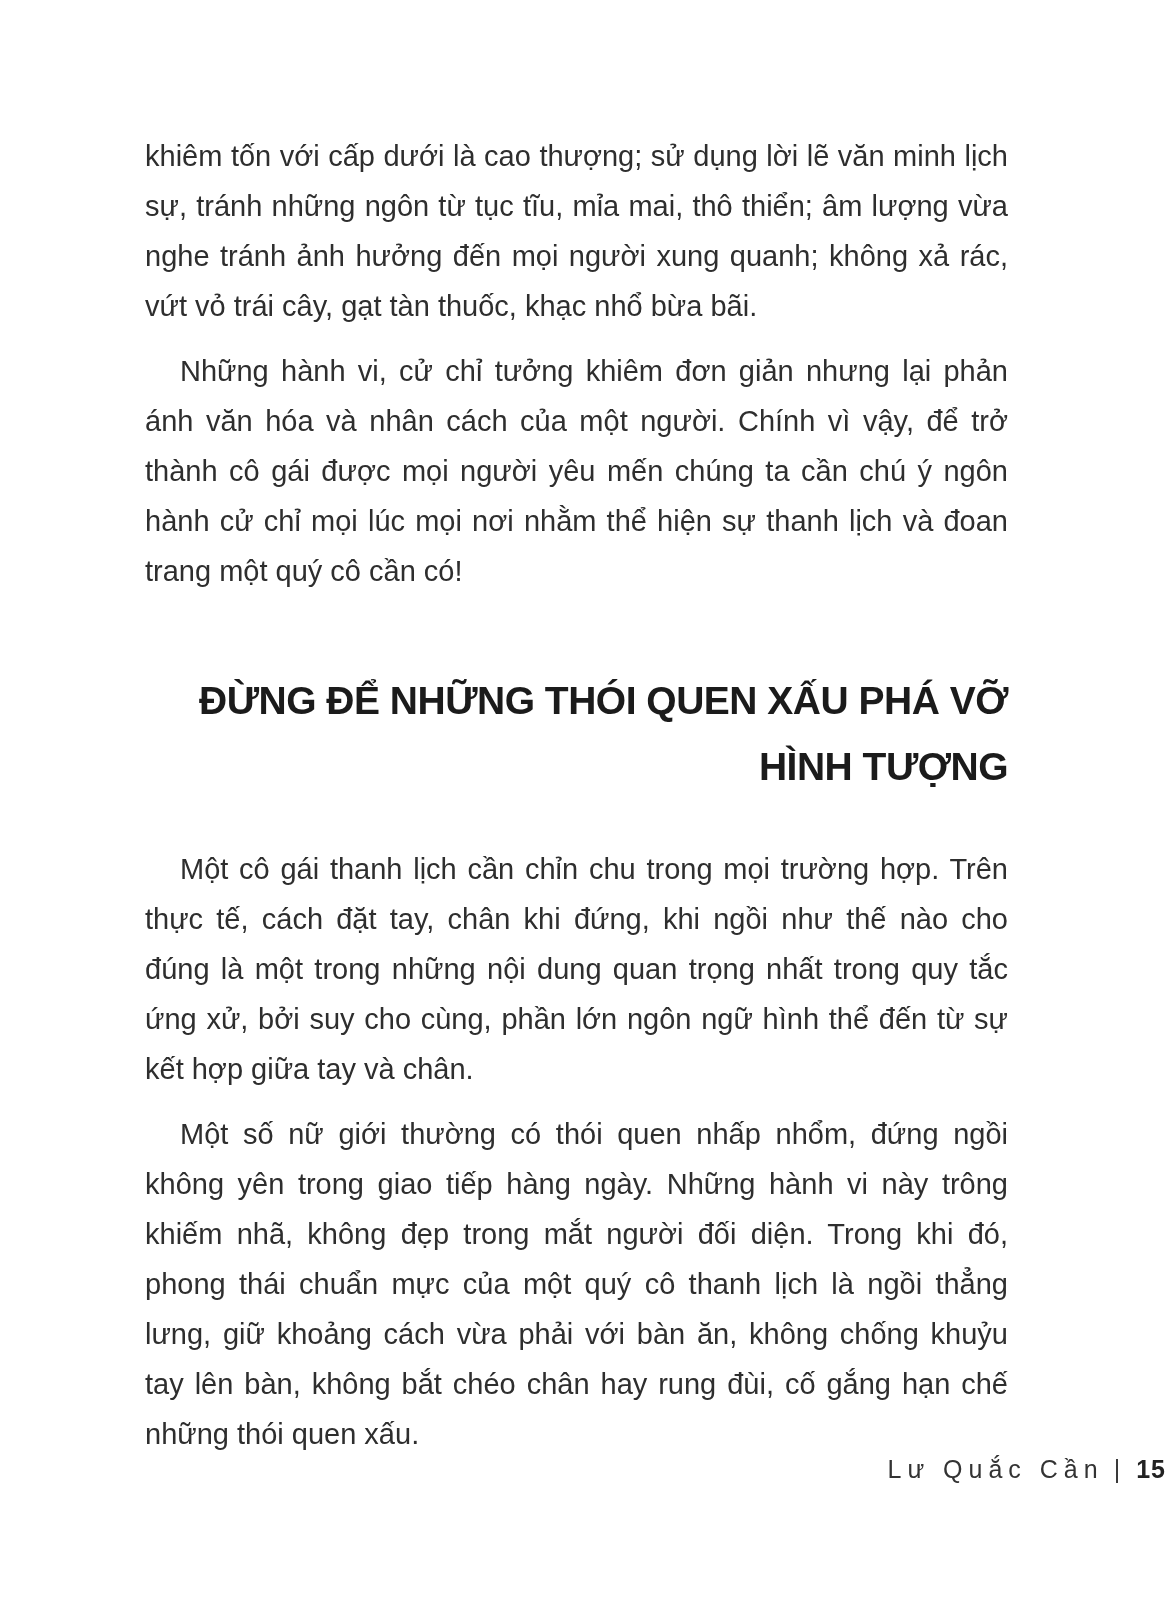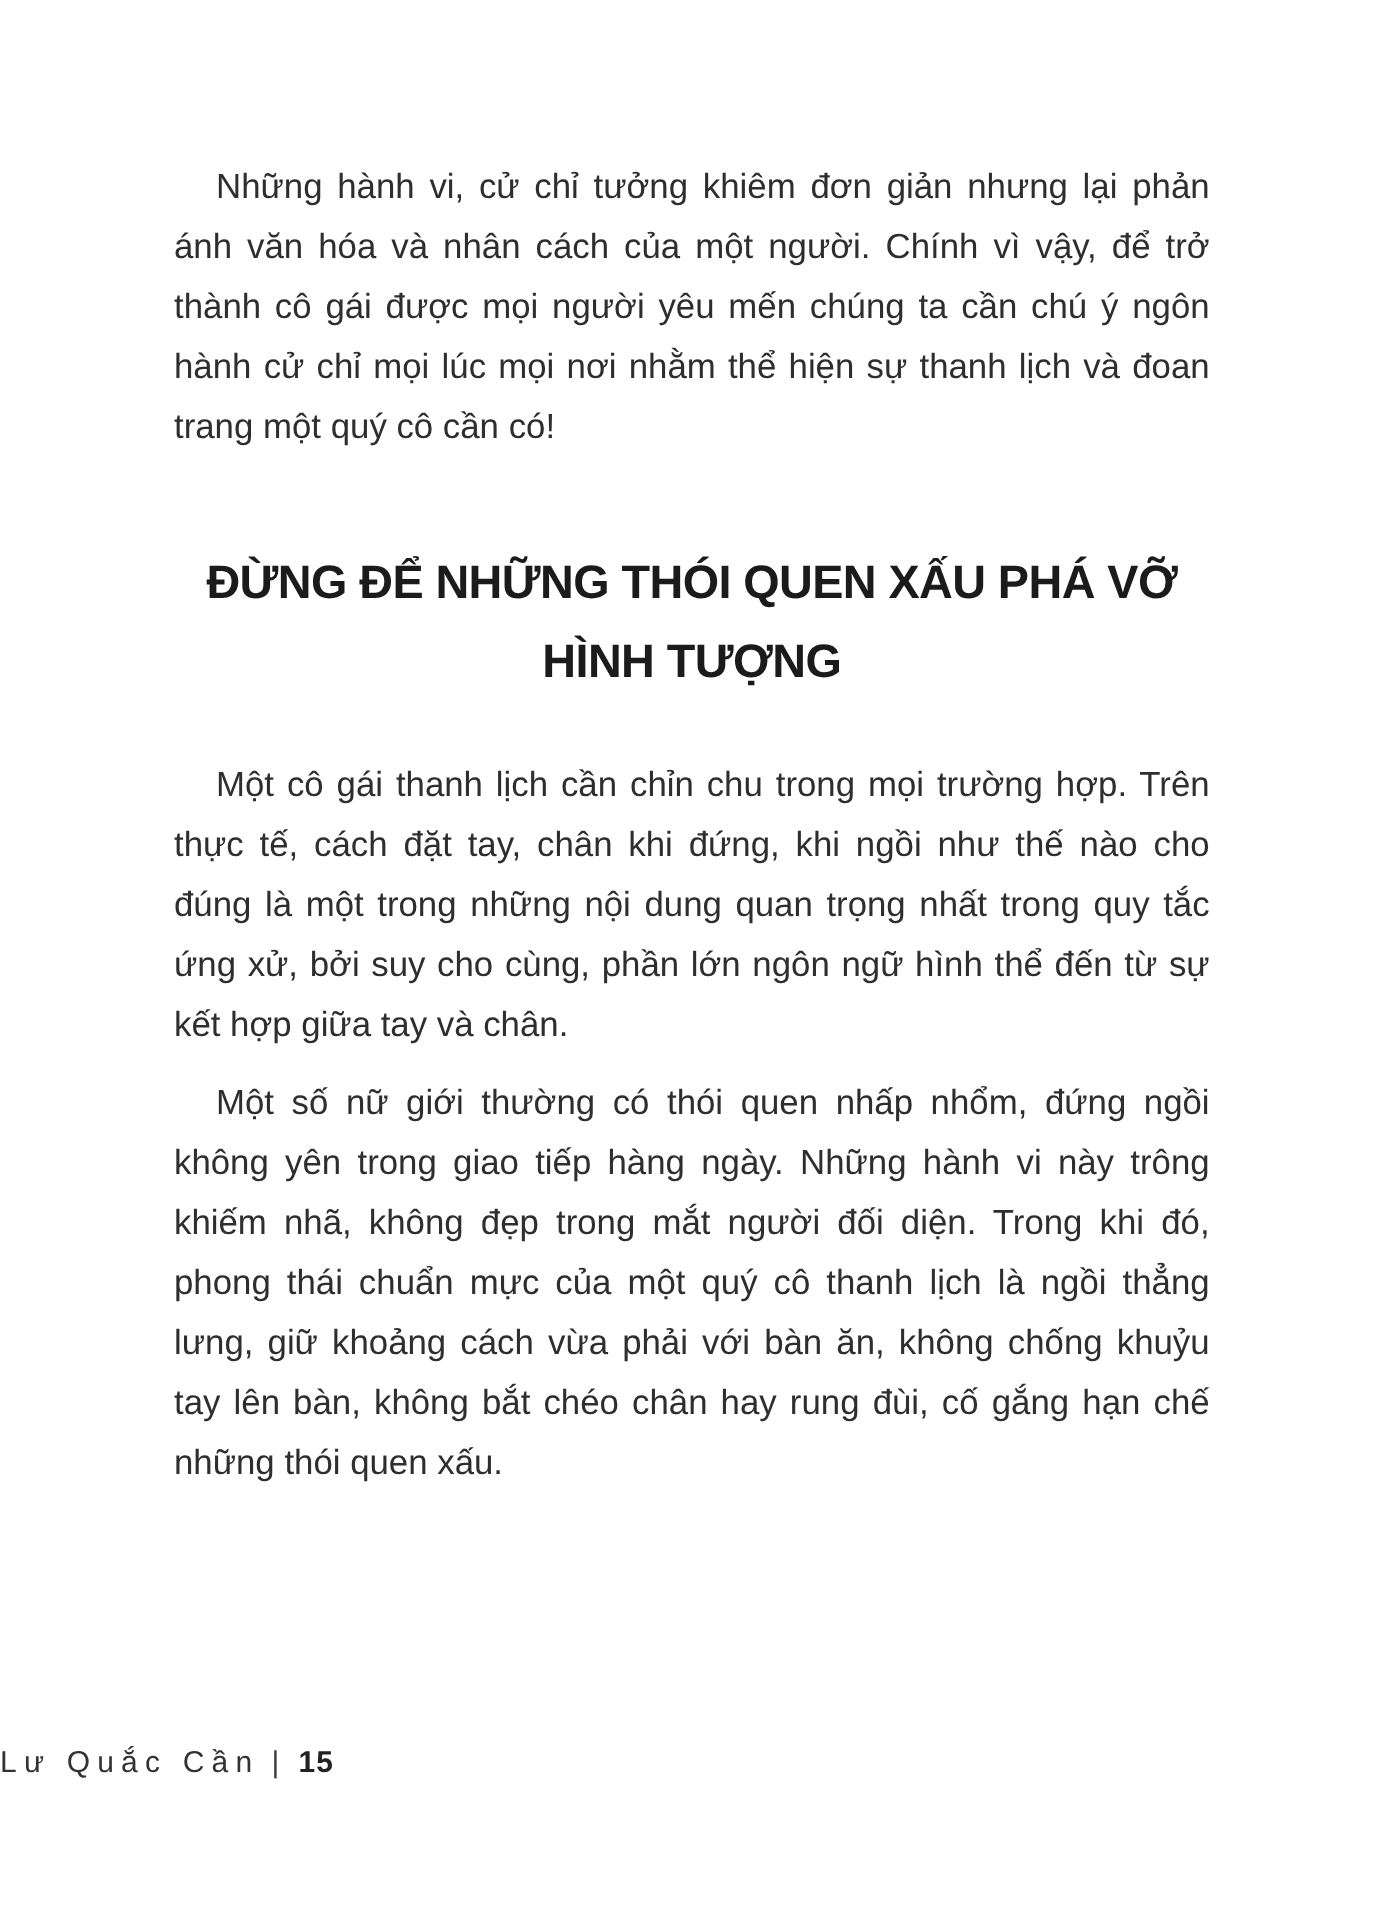--- a/index.html
+++ b/index.html
@@ -31,29 +31,29 @@
   }
   .body-par.no-indent {
     text-indent: 0;
   }
   .section-heading {
     font-size: 39px;
     line-height: 66px;
     font-weight: 700;
     letter-spacing: -0.5px;
     color: #1b1b1b;
-    text-align: center;
+    text-align: right;
     margin: 72px 0 44px 0;
   }
   .page-footer {
     position: absolute;
     left: 0;
     right: 0;
     top: 1452px;
-    text-align: left;
+    text-align: right;
     font-size: 25px;
     line-height: 34px;
     color: #333333;
     white-space: nowrap;
   }
   .author {
     letter-spacing: 6px;
   }
   .sep {
     display: inline-block;
@@ -65,20 +65,21 @@
     font-weight: 700;
     color: #222222;
     letter-spacing: 1px;
   }
 </style>
 </head>
 <body>
 
 <div class="page">
   <main class="content">
+    <p class="body-par no-indent">khiêm tốn với cấp dưới là cao thượng; sử dụng lời lẽ văn minh lịch sự, tránh những ngôn từ tục tĩu, mỉa mai, thô thiển; âm lượng vừa nghe tránh ảnh hưởng đến mọi người xung quanh; không xả rác, vứt vỏ trái cây, gạt tàn thuốc, khạc nhổ bừa bãi.</p>
     <p class="body-par">Những hành vi, cử chỉ tưởng khiêm đơn giản nhưng lại phản ánh văn hóa và nhân cách của một người. Chính vì vậy, để trở thành cô gái được mọi người yêu mến chúng ta cần chú ý ngôn hành cử chỉ mọi lúc mọi nơi nhằm thể hiện sự thanh lịch và đoan trang một quý cô cần có!</p>
     <h1 class="section-heading">ĐỪNG ĐỂ NHỮNG THÓI QUEN XẤU PHÁ VỠ HÌNH TƯỢNG</h1>
     <p class="body-par">Một cô gái thanh lịch cần chỉn chu trong mọi trường hợp. Trên thực tế, cách đặt tay, chân khi đứng, khi ngồi như thế nào cho đúng là một trong những nội dung quan trọng nhất trong quy tắc ứng xử, bởi suy cho cùng, phần lớn ngôn ngữ hình thể đến từ sự kết hợp giữa tay và chân.</p>
     <p class="body-par">Một số nữ giới thường có thói quen nhấp nhổm, đứng ngồi không yên trong giao tiếp hàng ngày. Những hành vi này trông khiếm nhã, không đẹp trong mắt người đối diện. Trong khi đó, phong thái chuẩn mực của một quý cô thanh lịch là ngồi thẳng lưng, giữ khoảng cách vừa phải với bàn ăn, không chống khuỷu tay lên bàn, không bắt chéo chân hay rung đùi, cố gắng hạn chế những thói quen xấu.</p>
   </main>
 
   <footer class="page-footer">
     <span class="author">Lư Quắc Cần</span><span class="sep">|</span><span class="page-num">15</span>
   </footer>
 </div>

